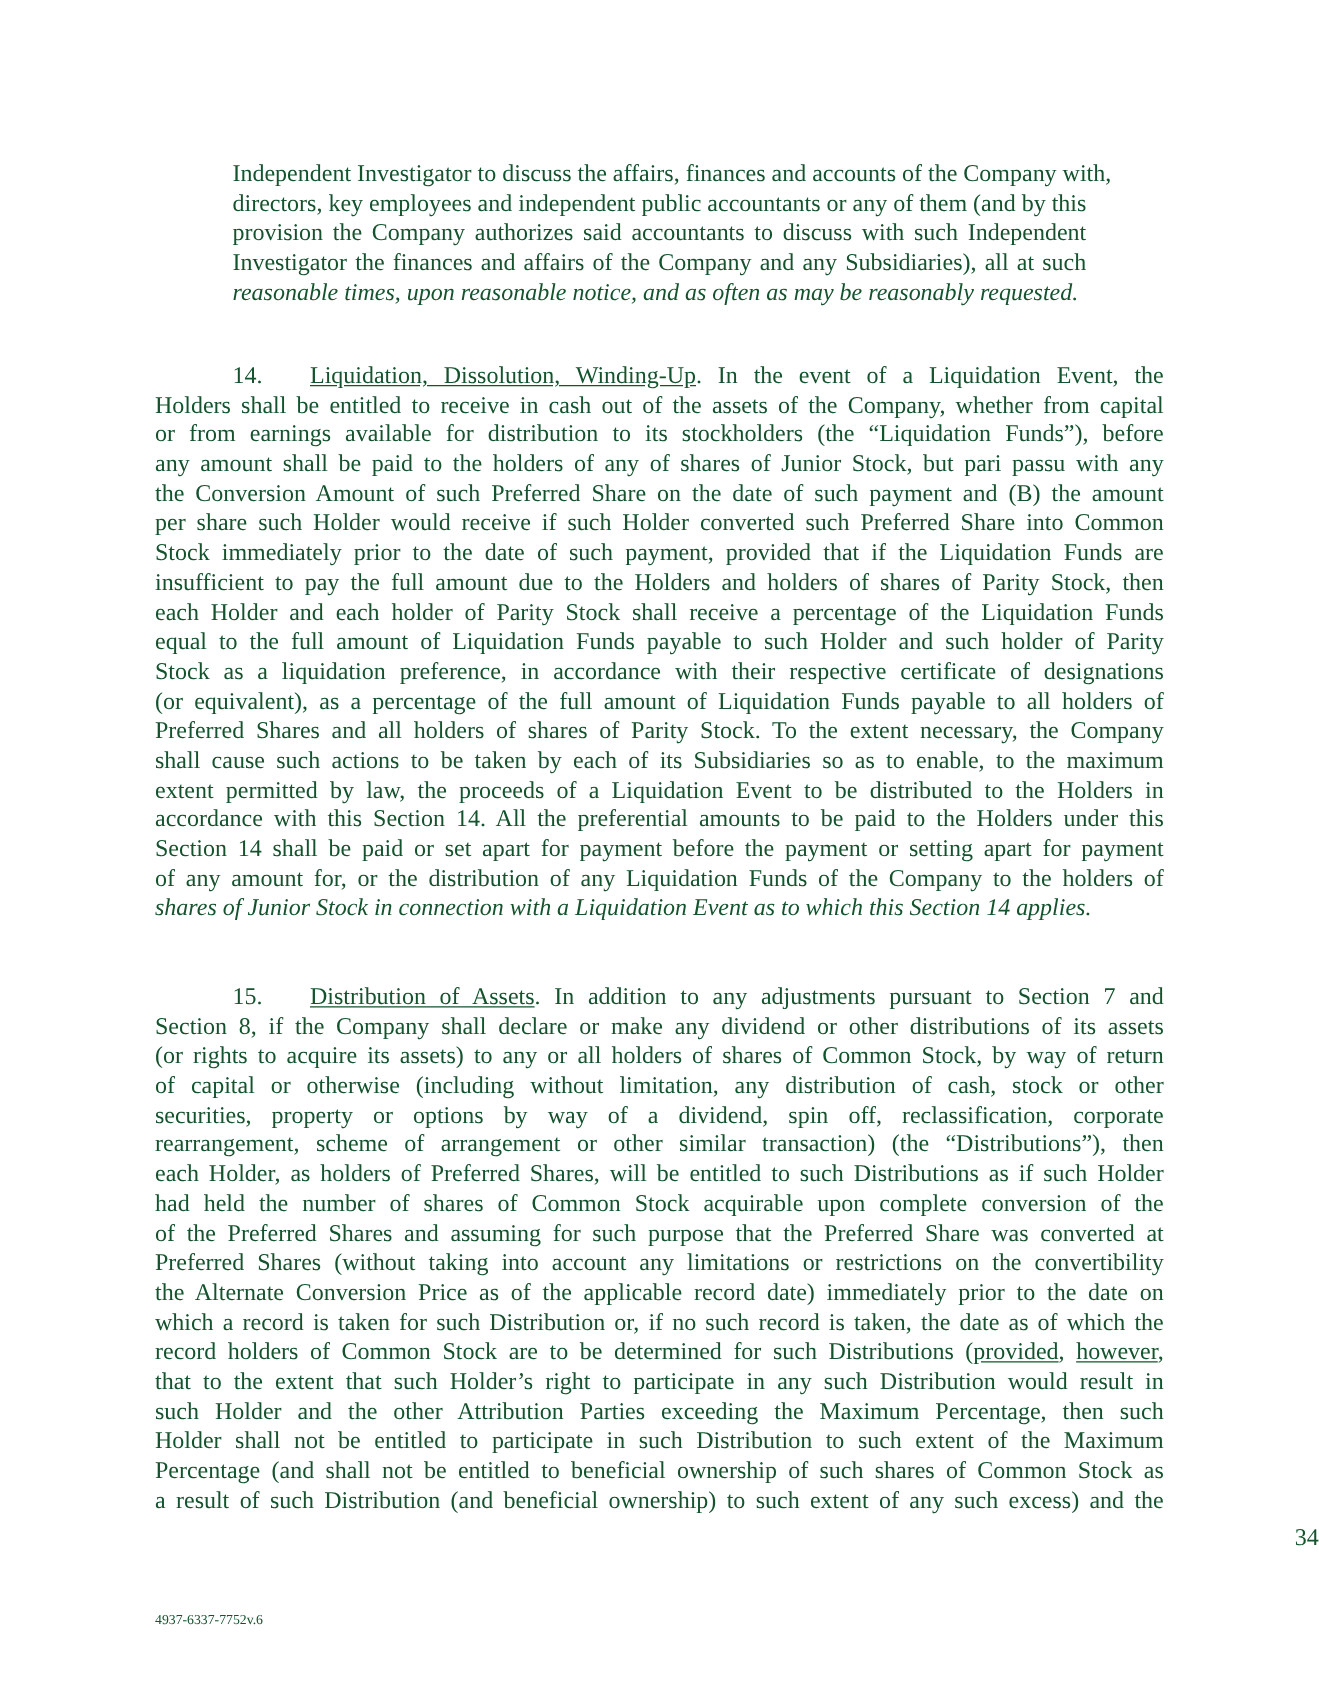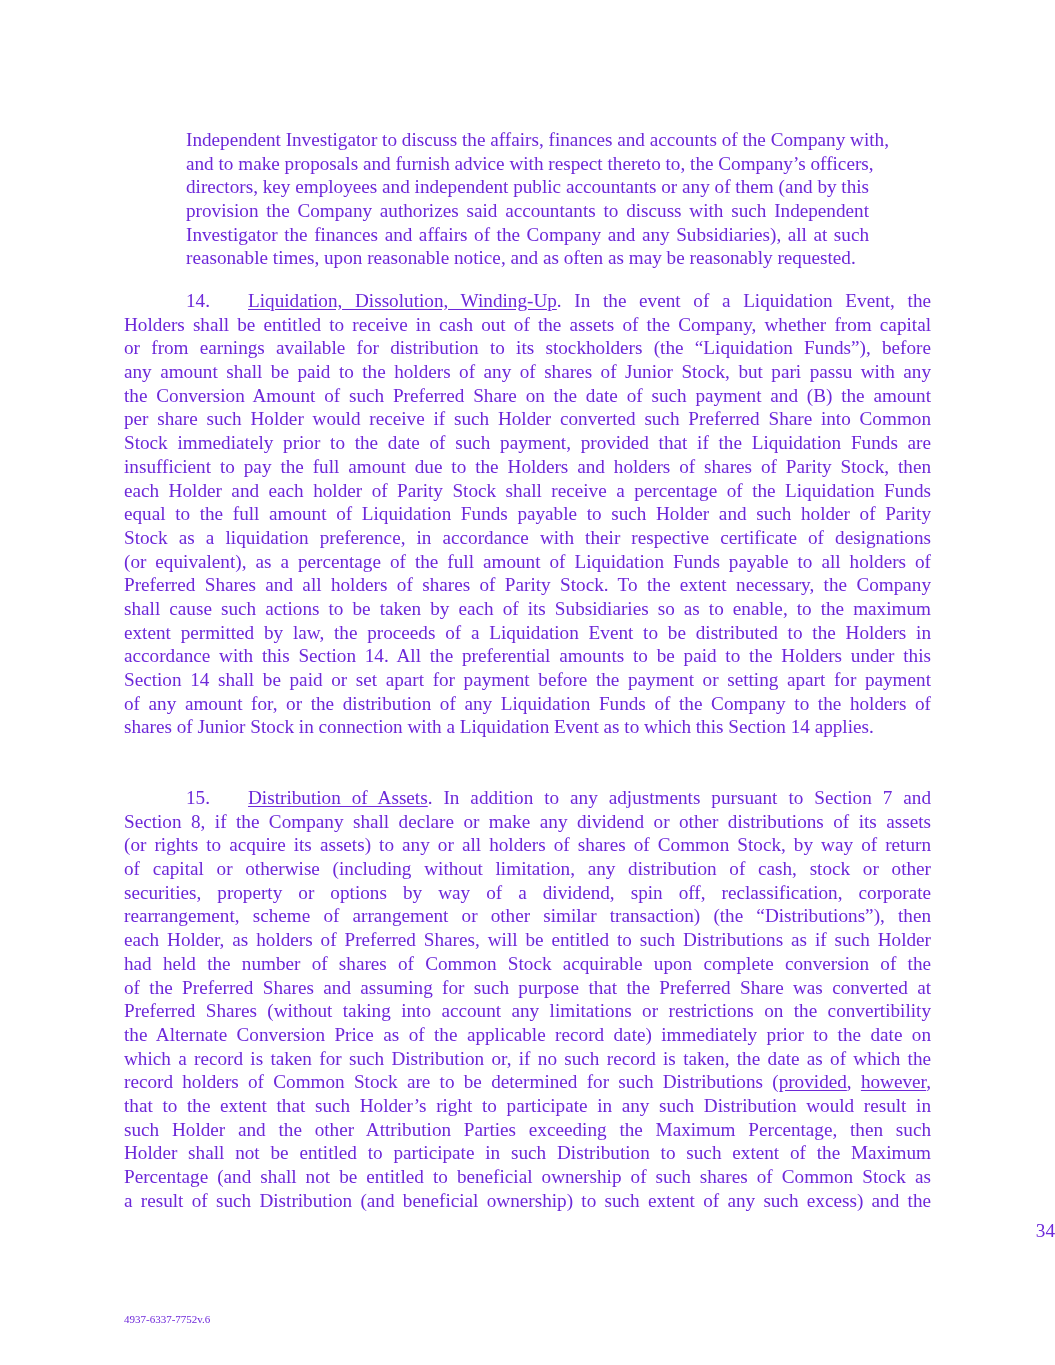--- a/index.html
+++ b/index.html
@@ -1,50 +1,49 @@
 <!DOCTYPE html>
 <html><head>
 <meta charset="utf-8">
 <style>
   html, body { margin: 0; padding: 0; background: #ffffff; }
   body { width: 1055px; height: 1365px; position: relative; overflow: hidden; }
   .page {
     position: absolute; left: 0; top: 0; width: 1055px; height: 1365px;
-    background: #ffffff; color: #6d28d9;
+    background: #ffffff; color: #14532d;
     font-family: "Liberation Serif", serif;
   }
   .lines { position: absolute; left: 124px; width: 807px; }
   .ln {
     display: block; height: 23.7px; line-height: 23.7px;
     font-size: 19.2px; white-space: nowrap;
     text-align: justify; text-align-last: justify;
   }
-  .ln.last { text-align-last: left; }
+  .ln.last { text-align-last: left; font-style: italic; }
   .ind { padding-left: 62px; }
   .indent-block .ln { margin-left: 62px; }
   .num { display: inline-block; width: 62px; text-align-last: left; }
   u { text-underline-offset: 2px; }
   b { font-weight: normal; }
   .pagenum {
     position: absolute; top: 1219px; left: 0; width: 1055px;
     text-align: right; font-size: 19.2px; line-height: 24px;
   }
   .docid {
     position: absolute; top: 1289px; left: 124px;
-    font-size: 11px; line-height: 14px; margin-top: 23px;
+    font-size: 11px; line-height: 14px;
   }
 </style>
 </head>
 <body>
 
 <div class="page">
 
   <div class="lines indent-block" style="top:128px; width:745px;">
     <span class="ln">Independent Investigator to discuss the affairs, finances and accounts of the Company with,</span>
-    <span class="ln">and to make proposals and furnish advice with respect thereto to, the Company’s officers,</span>
     <span class="ln">directors, key employees and independent public accountants or any of them (and by this</span>
     <span class="ln">provision the Company authorizes said accountants to discuss with such Independent</span>
     <span class="ln">Investigator the finances and affairs of the Company and any Subsidiaries), all at such</span>
     <span class="ln last">reasonable times, upon reasonable notice, and as often as may be reasonably requested.</span>
   </div>
 
   <div class="lines" style="top:289px;">
     <span class="ln ind"><span class="num">14.</span><u>Liquidation, Dissolution, Winding-Up</u><span>.  In the event of a Liquidation Event, the</span></span>
     <span class="ln">Holders shall be entitled to receive in cash out of the assets of the Company, whether from capital</span>
     <span class="ln"><span>or from earnings available for distribution to its stockholders (the “</span><b>Liquidation Funds</b><span>”), before</span></span>

